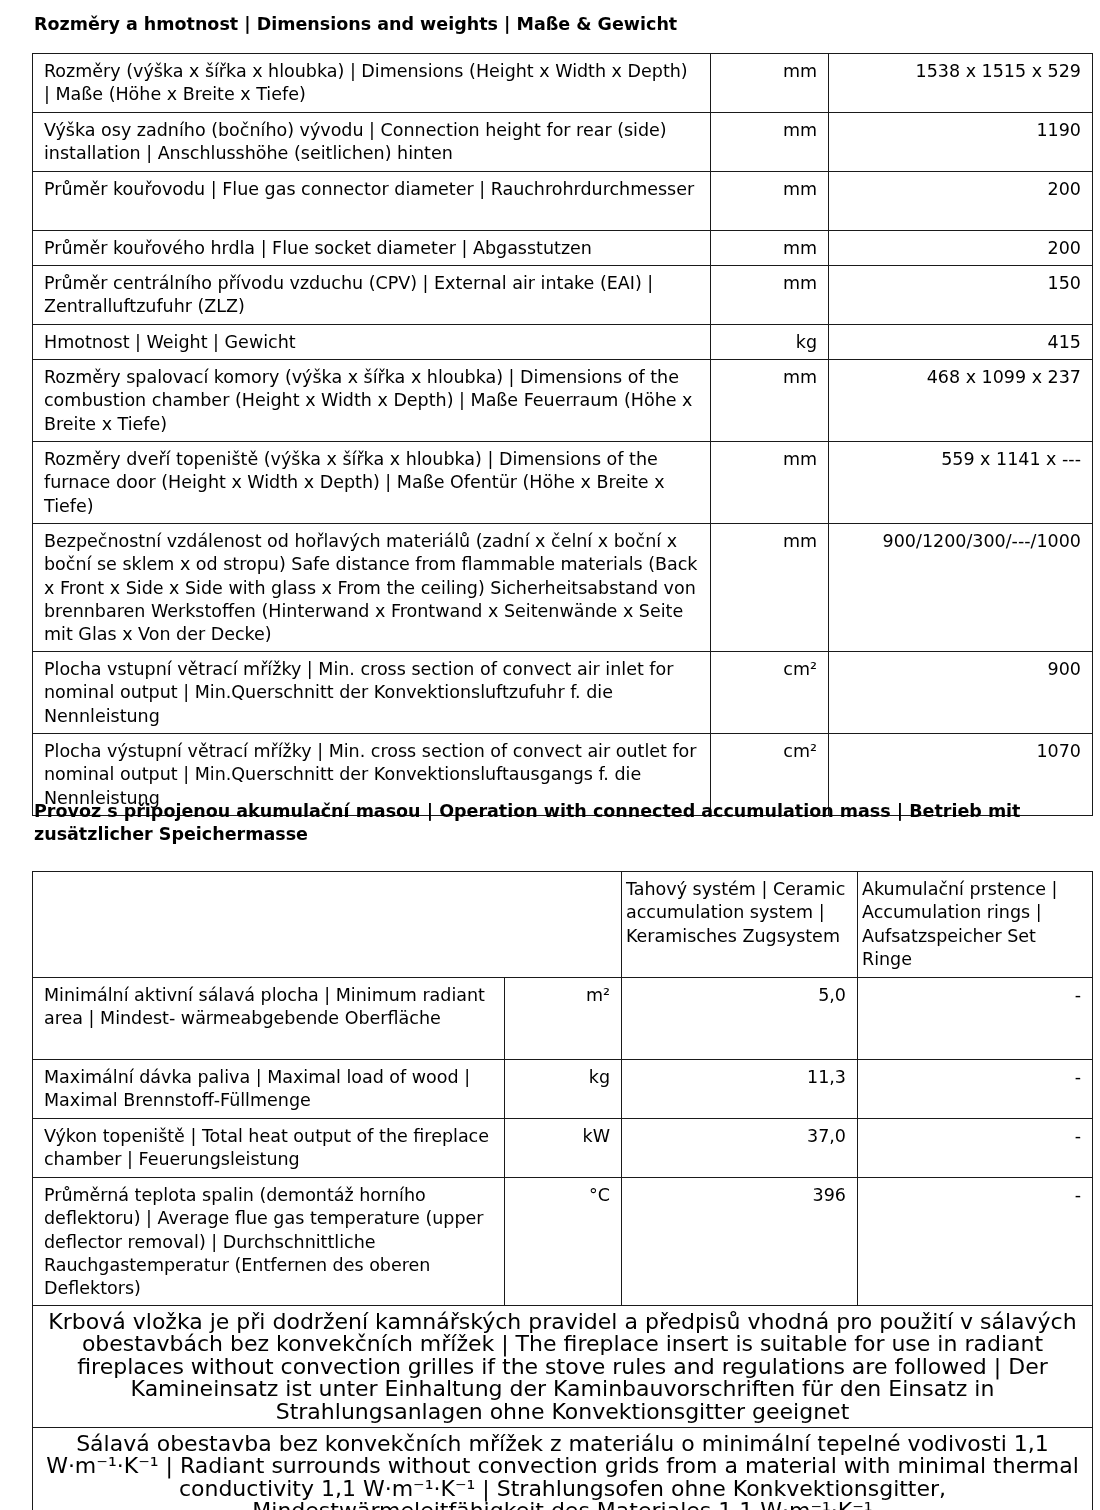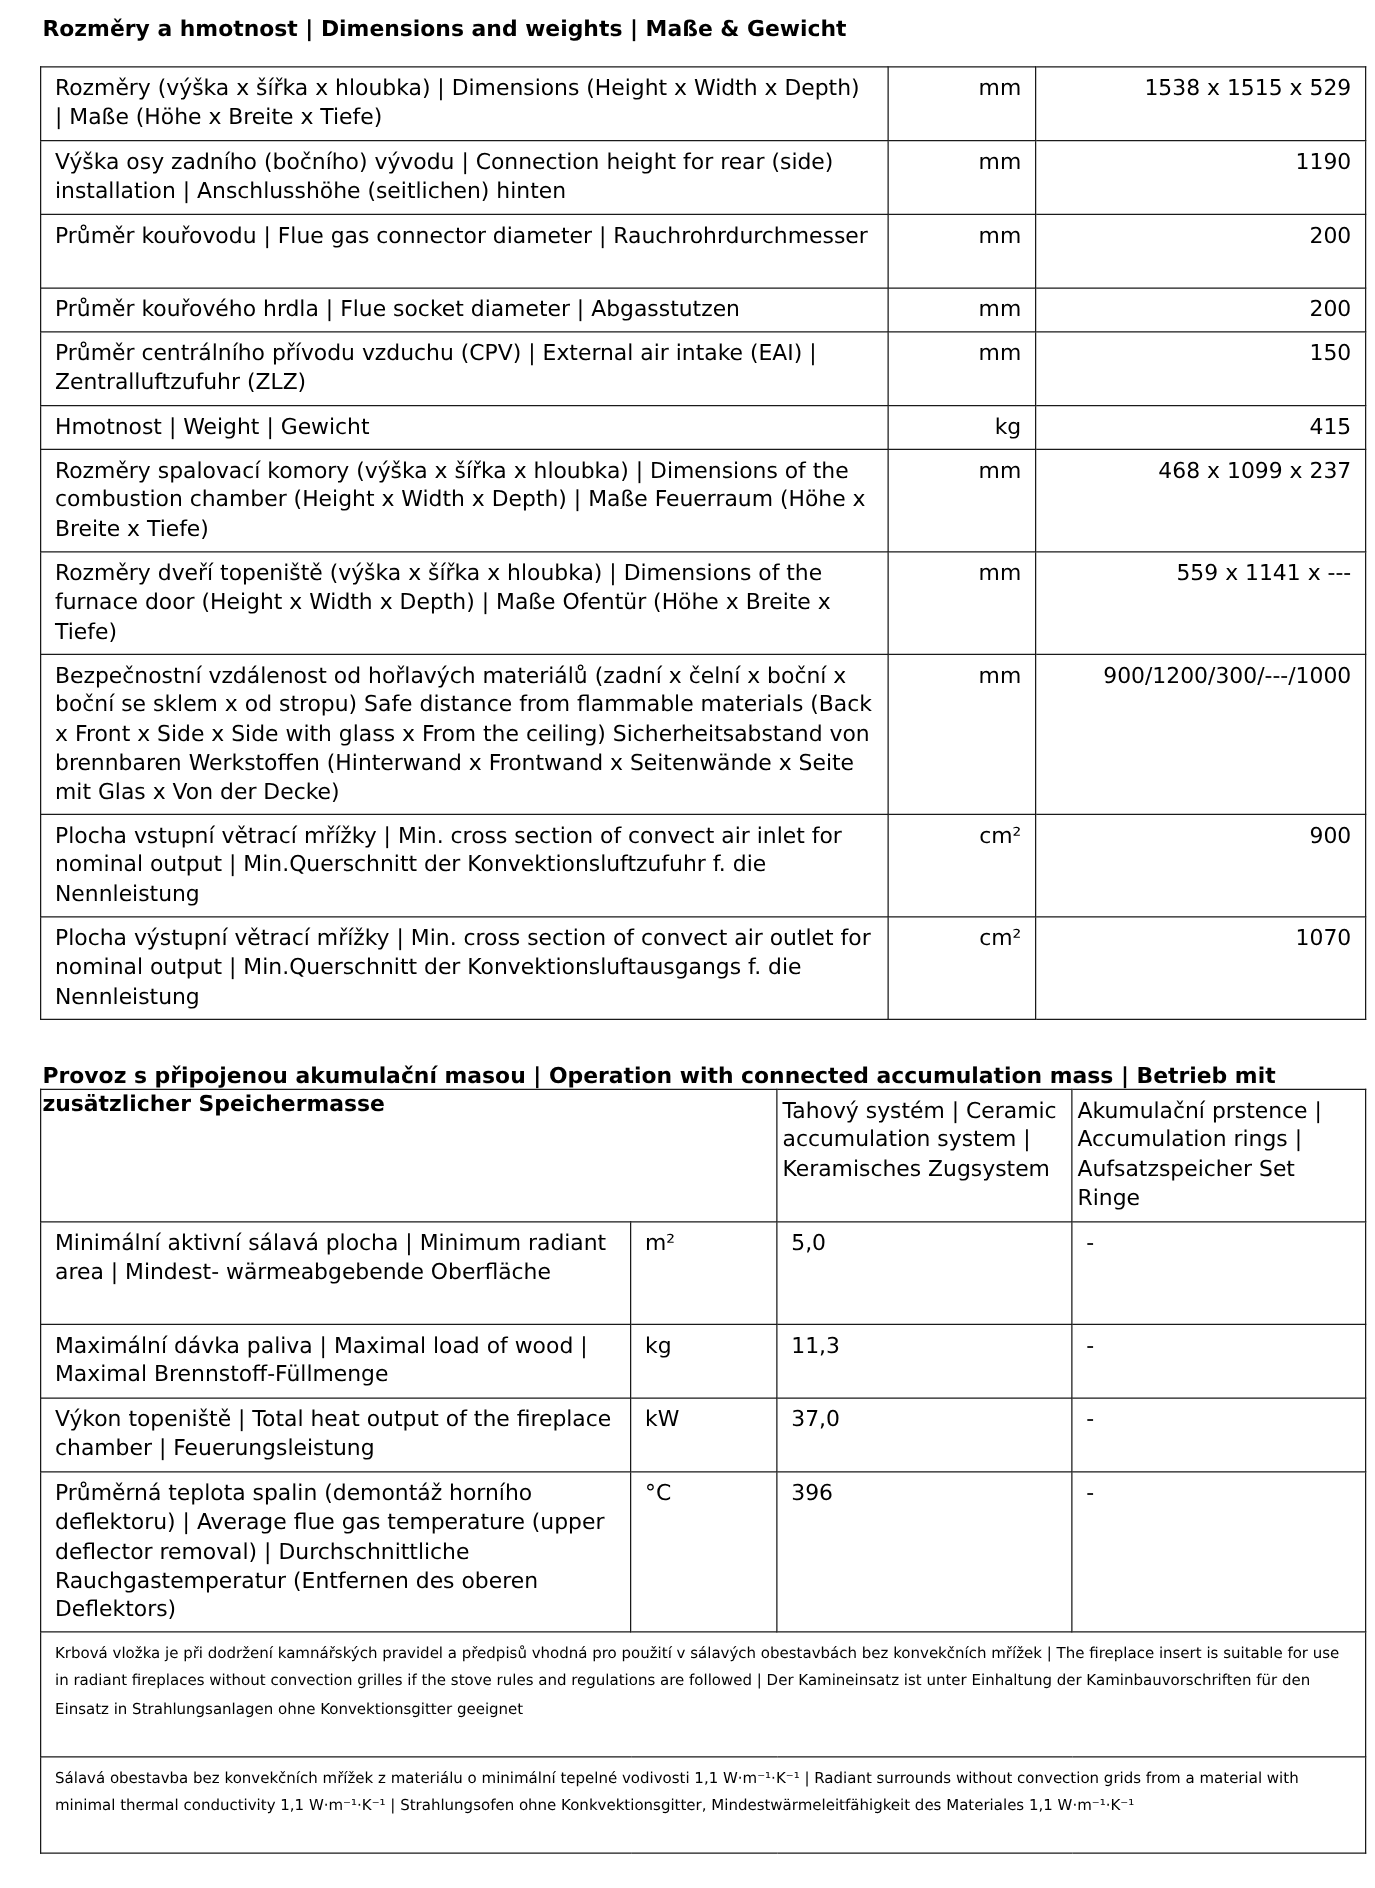--- a/index.html
+++ b/index.html
@@ -13,41 +13,41 @@
       line-height: 23.3px;
     }
     .section-title {
       position: absolute;
       left: 34px;
       font-weight: bold;
       font-size: 17.5px;
       line-height: 23px;
     }
     #title1 { top: 13px; width: 1050px; }
-    #title2 { top: 850px; width: 1040px; }
+    #title2 { top: 800px; width: 1040px; }
     table {
       position: absolute;
       border-collapse: collapse;
       left: 32px;
       table-layout: fixed;
     }
     td, th {
       border: 1.6px solid #1a1a1a;
       vertical-align: top;
       font-weight: normal;
       padding: 0;
     }
     #t1 { top: 53px; width: 1060px; }
     #t1 td { padding: 6px 11px 3px 11px; }
     #t1 td.c { text-align: right; }
     #t2 { top: 871px; width: 1060px; }
     #t2 td { padding: 6px 11px 3px 11px; }
-    #t2 td.c { text-align: left; }
+    #t2 td.c { text-align: right; }
     #t2 th { text-align: left; padding: 6px 4px 4px 4px; }
-    #t2 td.note { padding: 5px 11px 4px 11px; font-size: 12px; line-height: 22.4px; }
+    #t2 td.note { padding: 5px 11px 4px 11px; font-size: 22px; line-height: 22.4px; text-align: center; }
   </style>
 </head>
 <body>
 
 <div id="title1" class="section-title">Rozměry a hmotnost | Dimensions and weights | Maße &amp; Gewicht</div>
 
 <table id="t1">
   <colgroup>
     <col style="width:678px">
     <col style="width:118px">

